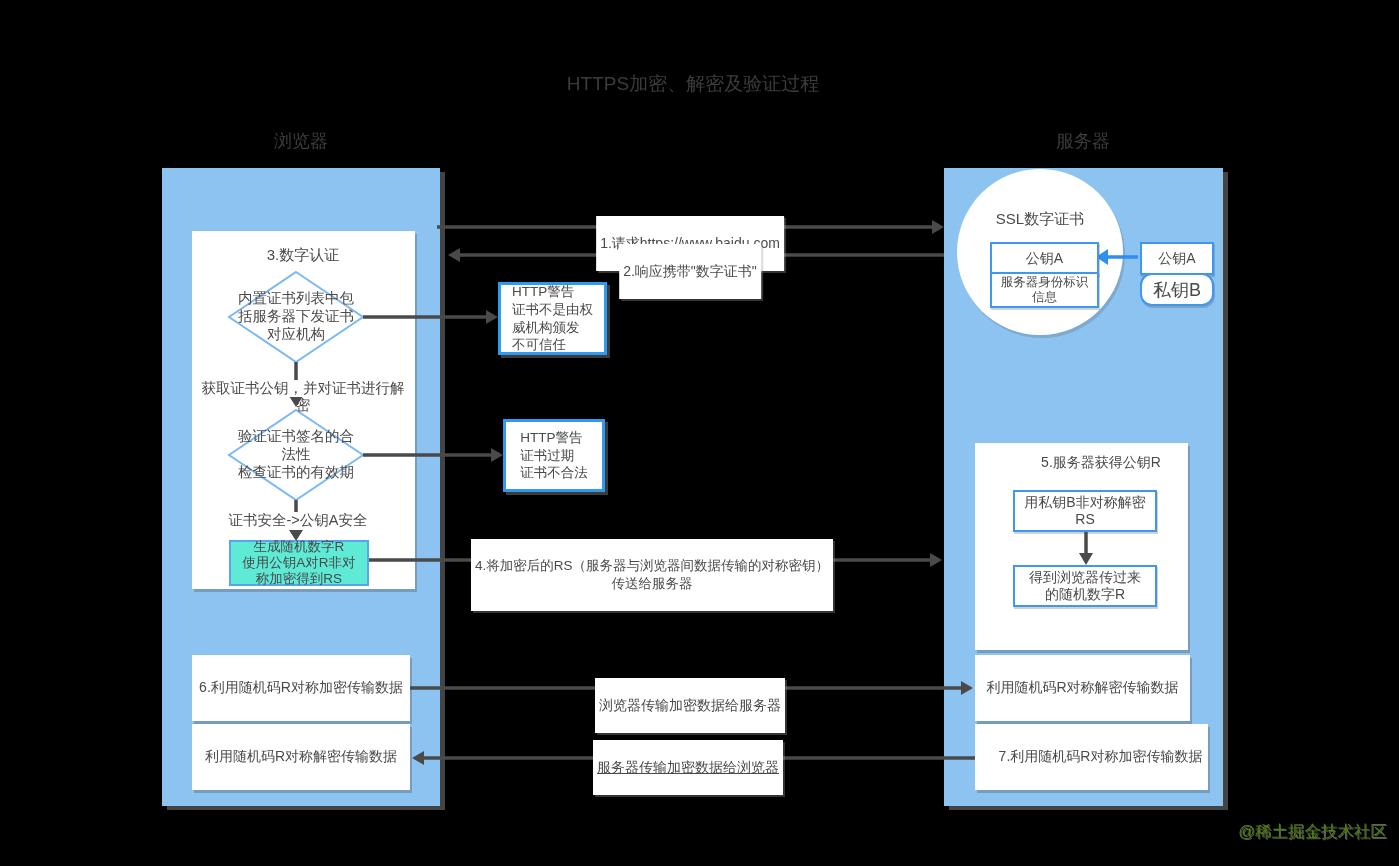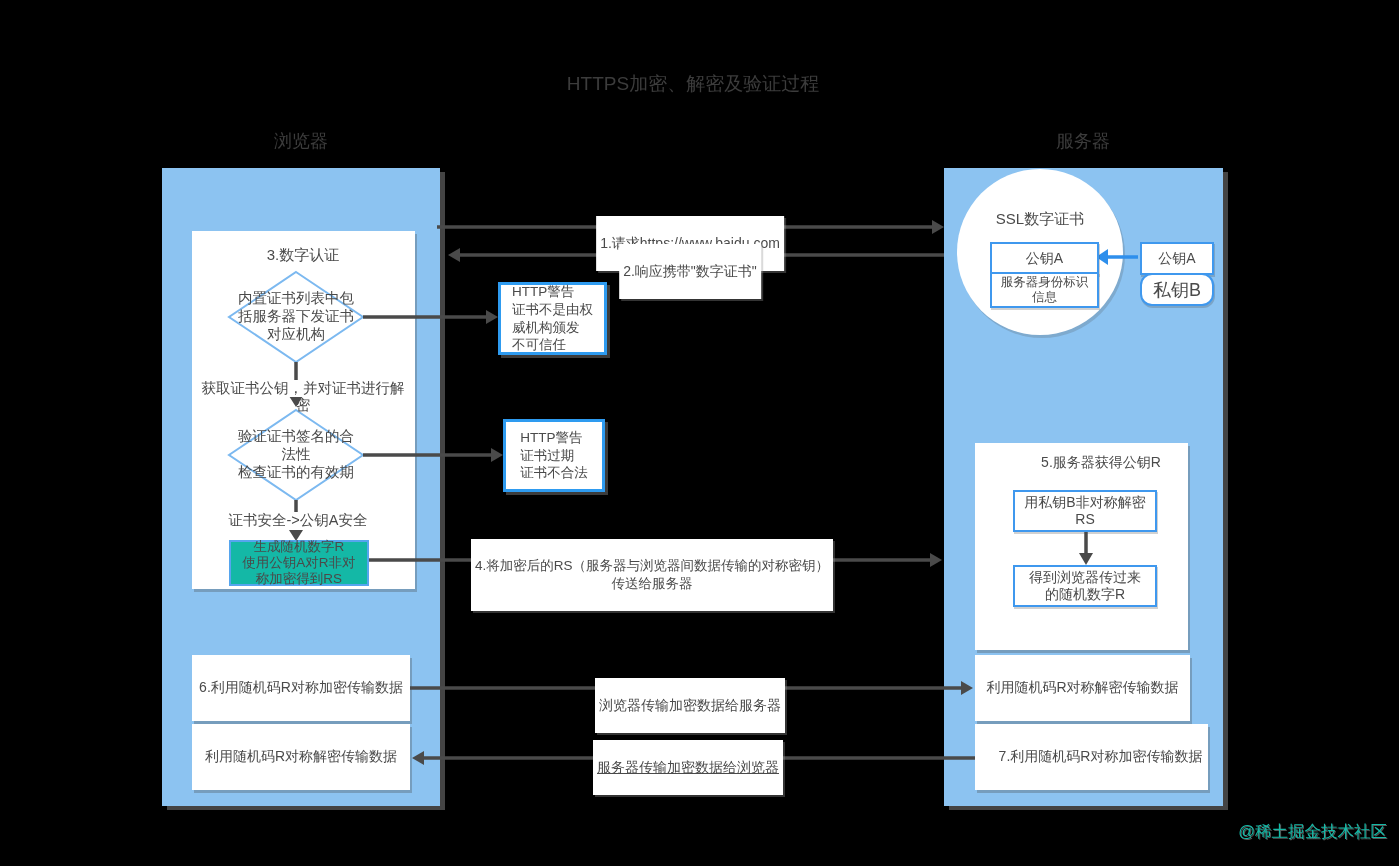--- a/index.html
+++ b/index.html
@@ -103,21 +103,21 @@
 
   <div class="dtext layer4 pre" style="left:226px;top:289px;width:140px;height:56px;">内置证书列表中包
 括服务器下发证书
 对应机构</div>
   <div class="steptext layer4" style="left:196px;top:380px;width:214px;height:17px;">获取证书公钥，并对证书进行解密</div>
   <div class="dtext layer4 pre" style="left:224px;top:428px;width:144px;height:54px;">验证证书签名的合
 法性
 检查证书的有效期</div>
   <div class="steptext layer4" style="left:226px;top:512px;width:144px;height:17px;">证书安全-&gt;公钥A安全</div>
   <div class="layer4 pre center-flex" style="position:absolute;left:229px;top:540px;width:136px;height:42px;
-       background:#14b8a6;border:2px solid #56a5ee;font-size:13.5px;line-height:1.2;overflow:visible;">生成随机数字R
+       background:#5eead4;border:2px solid #56a5ee;font-size:13.5px;line-height:1.2;overflow:visible;">生成随机数字R
 使用公钥A对R非对
 称加密得到RS</div>
 
   <div class="abs warnbox layer4 pre" style="left:498px;top:282px;width:103px;height:67px;">HTTP警告
 证书不是由权
 威机构颁发
 不可信任</div>
   <div class="abs warnbox layer4 pre" style="left:503px;top:419px;width:96px;height:67px;">HTTP警告
 证书过期
 证书不合法</div>
@@ -142,15 +142,15 @@
   <div class="abs bbox layer4 pre" style="left:1013px;top:490px;width:140px;height:38px;font-size:14px;line-height:1.2;">用私钥B非对称解密
 RS</div>
   <div class="abs bbox layer4 pre" style="left:1013px;top:565px;width:140px;height:38px;font-size:14px;line-height:1.2;">得到浏览器传过来
 的随机数字R</div>
 
   <div class="abs wbox layer2" style="left:192px;top:655px;width:218px;height:66px;font-size:14px;">6.利用随机码R对称加密传输数据</div>
   <div class="abs wbox layer2" style="left:192px;top:724px;width:218px;height:66px;font-size:14px;">利用随机码R对称解密传输数据</div>
   <div class="abs wbox layer2" style="left:975px;top:655px;width:215px;height:66px;font-size:14px;">利用随机码R对称解密传输数据</div>
   <div class="abs wbox layer2" style="left:975px;top:724px;width:215px;height:66px;font-size:14px;padding-left:18px;">7.利用随机码R对称加密传输数据</div>
 
-  <div class="abs" style="right:12px;top:821px;font-size:16.5px;color:#14b8a6;text-shadow:1px 1px 0 #555;">@稀土掘金技术社区</div>
+  <div class="abs" style="right:12px;top:821px;font-size:16.5px;color:#4d7c0f;text-shadow:1px 1px 0 #555;">@稀土掘金技术社区</div>
 
 </div>
 
 </body></html>

